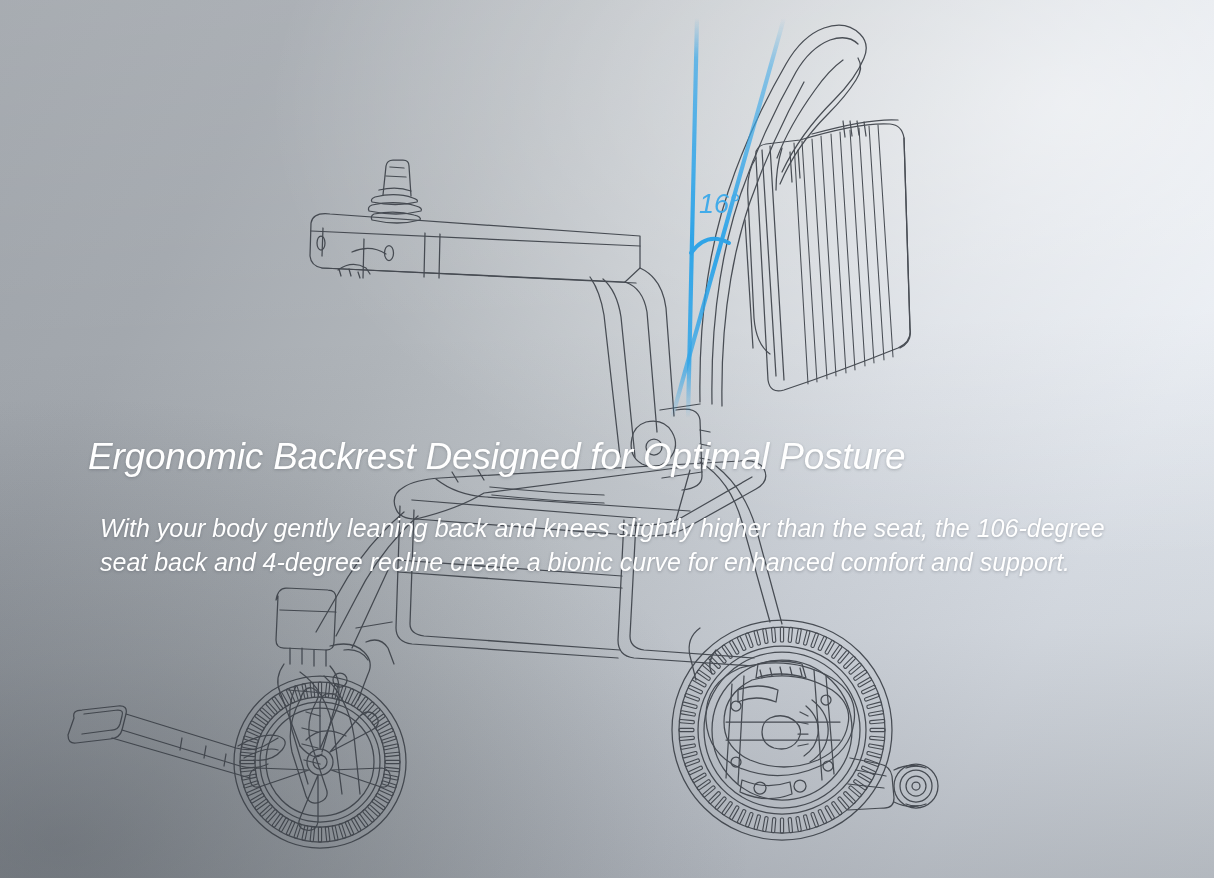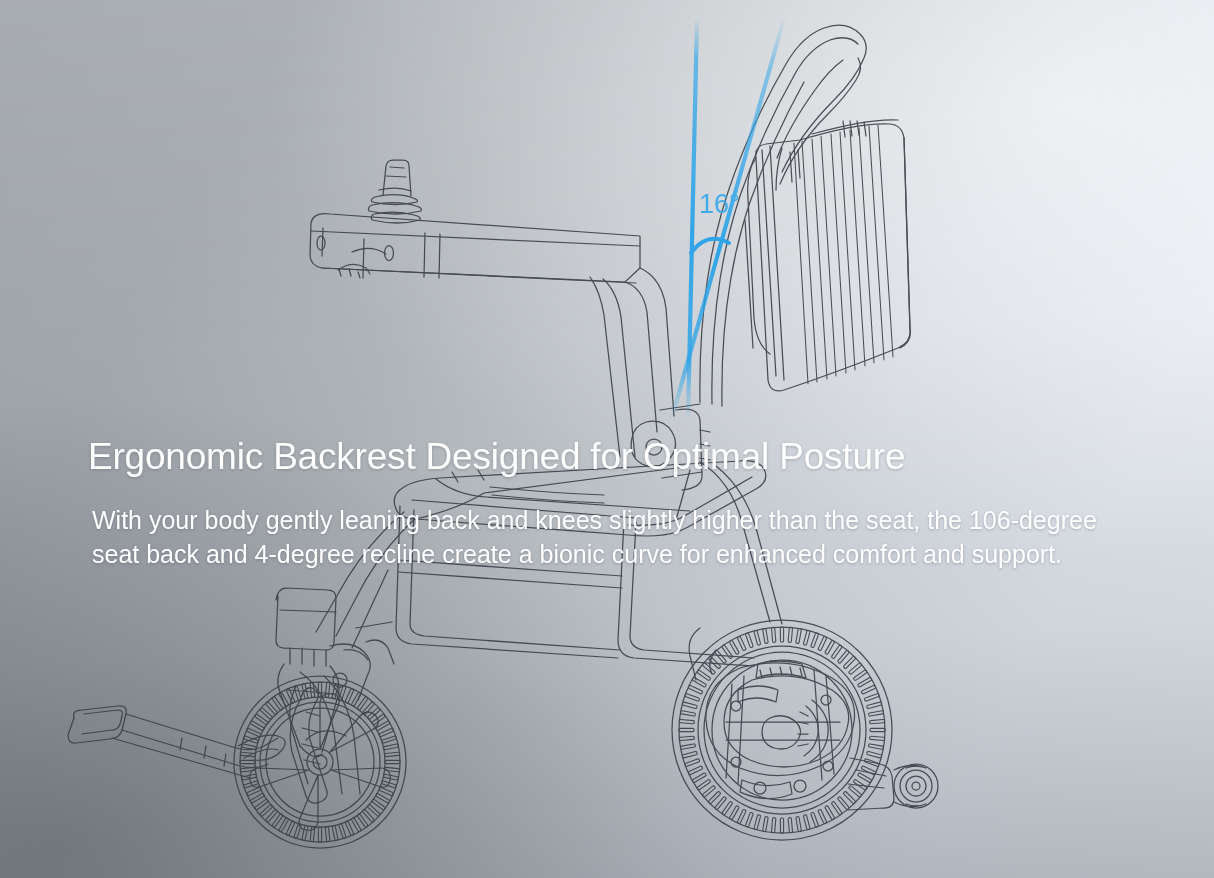--- a/index.html
+++ b/index.html
@@ -1,20 +1,21 @@
 <!DOCTYPE html>
 <html><head>
 <meta charset="utf-8">
 <style>
   html,body{margin:0;padding:0;background:#555;}
   #stage{
     position:relative;
     width:1214px;height:878px;
     overflow:hidden;
     font-family:"Liberation Sans", sans-serif;
+    font-style:italic;
     -webkit-font-smoothing:antialiased;
   }
   
   #bg-base{
     position:absolute;inset:0;
     background:linear-gradient(118deg,
         #9ea3a9 0%,
         #a3a8ae 18%,
         #b0b5ba 34%,
         #c3c8cd 50%,
@@ -48,21 +49,21 @@
     margin:0;
     font-size:37px;
     font-weight:400;
     line-height:1.08;
     letter-spacing:-0.2px;
     color:#ffffff;
     text-shadow:0 1px 3px rgba(60,66,74,0.30);
     white-space:nowrap;
   }
   #subcopy{
-    margin:4px;
+    margin:12px;
     padding-top:22px;
     width:1045px;
     font-size:25px;
     font-weight:400;
     line-height:1.38;
     color:#ffffff;
     text-shadow:0 1px 3px rgba(60,66,74,0.32);
   }
   .ang-label{
     font-family:"Liberation Sans", sans-serif;

